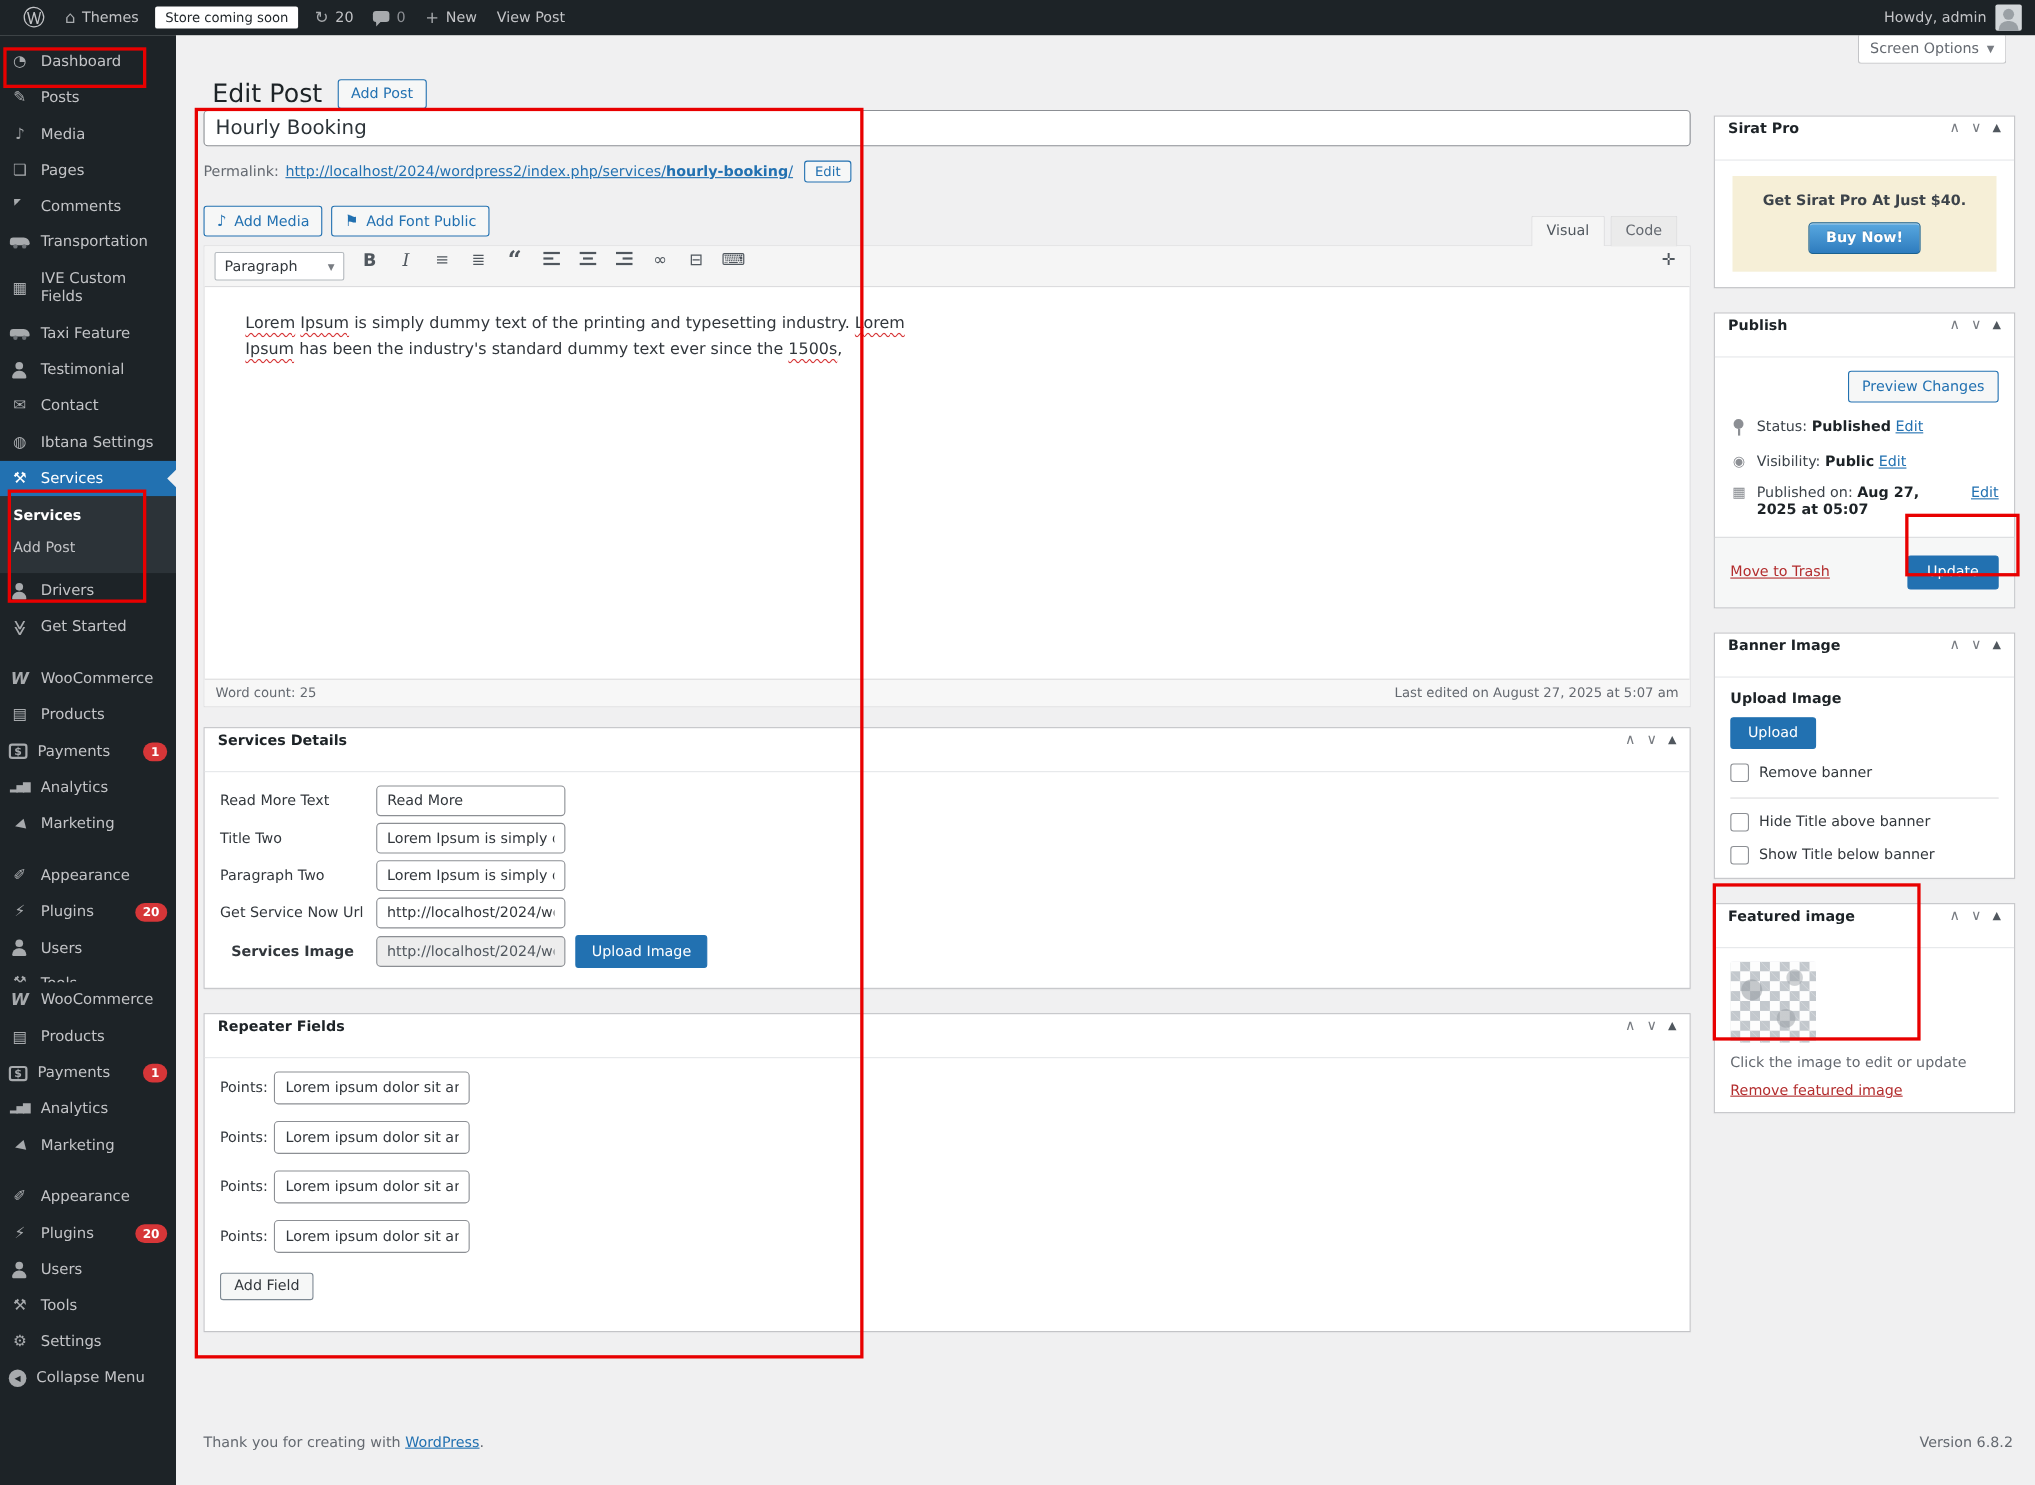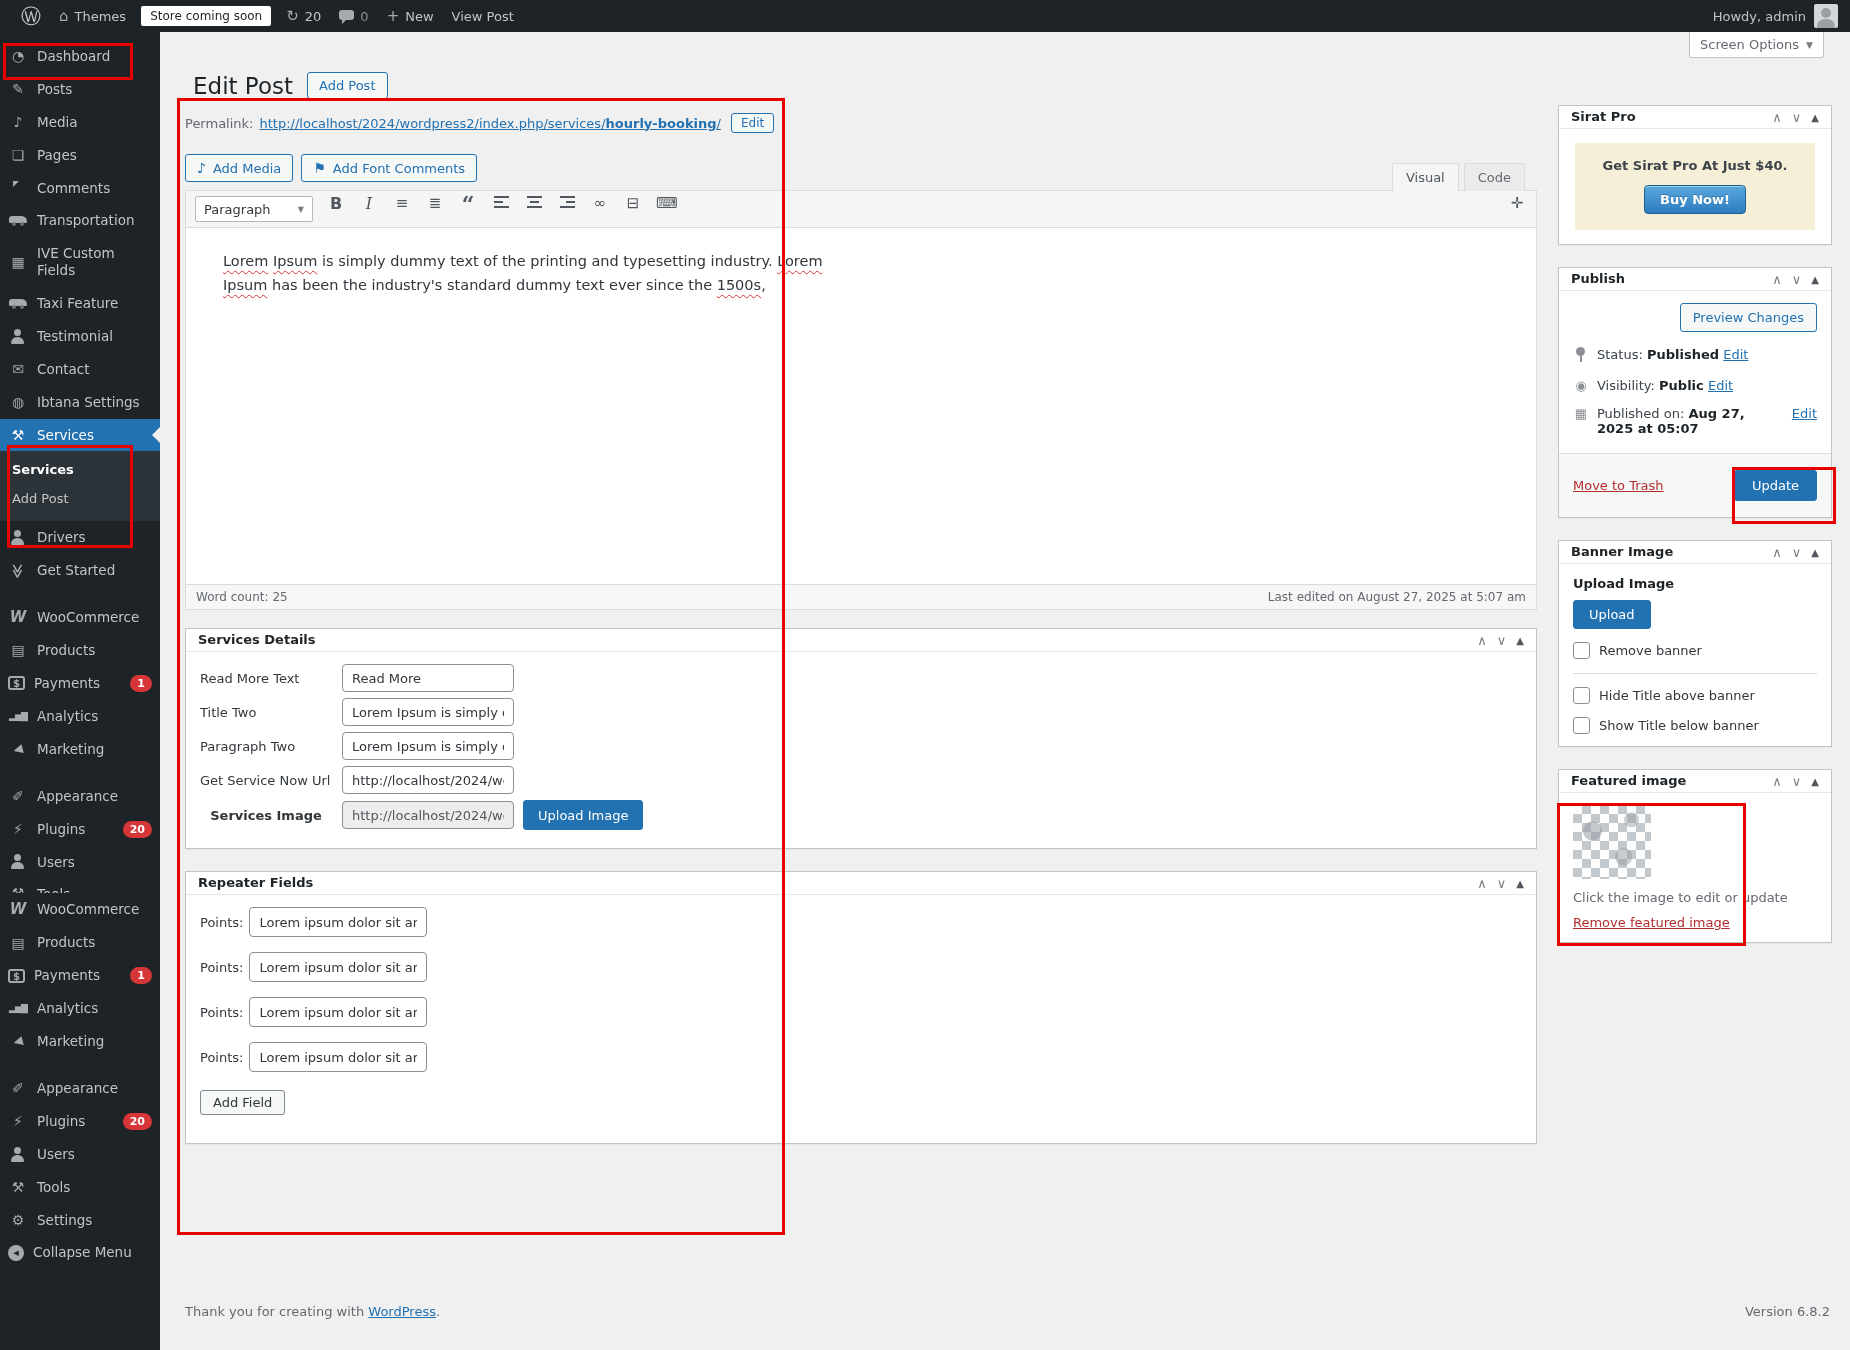--- a/index.html
+++ b/index.html
@@ -104,21 +104,21 @@
   .fullscreen{margin-left:auto}
   .ebody{height:356px;padding:22px 37px;position:relative}
   .ebody p{font-size:14.5px;line-height:1.65;color:#32373c;width:700px;white-space:pre-wrap}
   .sq{text-decoration:underline;text-decoration-style:wavy;text-decoration-color:#d63638;
     text-decoration-thickness:1px;text-underline-offset:4px}
   .estatus{display:flex;justify-content:space-between;align-items:center;background:#f7f7f7;
     border-top:1px solid #dcdcde;padding:5px 10px;font-size:12px;color:#646970}
 
   
   .postbox{background:#fff;border:1px solid #c3c4c7;box-shadow:0 1px 1px rgba(0,0,0,.04)}
-  .pb-header{display:flex;align-items:flex-end;height:23px;padding:4px 12px;border-bottom:1px solid #e5e7e9}
+  .pb-header{display:flex;align-items:flex-start;height:40px;padding:4px 12px;border-bottom:1px solid #e5e7e9}
   .pb-title{font-weight:bold;font-size:13px;color:#1d2327}
   .pb-ctrl{margin-left:auto;display:flex;align-items:center;gap:10px}
   .pb-ctrl button{background:none;border:none;color:#787c82;font-size:13px;line-height:1}
   .pb-ctrl .toggle{font-size:10px;color:#50575e}
   .pb-body{padding:12px 14px}
 
   .srow{display:flex;align-items:center;margin-bottom:6px}
   .slabel{width:142px;font-size:13px;color:#32373c;flex:none}
   .slabel.bold{font-weight:bold;text-align:center;padding-right:10px}
   .sinput{width:172px;height:28px;border:1px solid #8c8f94;border-radius:4px;padding:0 9px;font-size:13px;color:#32373c;background:#fff}
@@ -373,37 +373,38 @@
     <span class="so-arrow">▼</span>
   </div>
 
   <div class="page-heading">
     <h1>Edit Post</h1>
     <button class="addpost-btn">Add Post</button>
   </div>
 
   <div class="leftcol">
 
+    <input class="title-input" value="Hourly Booking" style="">
 
     <div class="permalink">
       <span>Permalink:</span>
       <a style="text-decoration:underline">
         <span>http://localhost/2024/wordpress2/index.php/services/</span><b>hourly-booking</b><span>/</span>
       </a>
       <button class="edit-slug-btn">Edit</button>
     </div>
 
     <div class="media-row">
       <button class="media-btn">
         <span class="bicon">♪</span>
         <span>Add Media</span>
       </button>
       <button class="media-btn">
         <span class="bicon">⚑</span>
-        <span>Add Font Comments</span>
+        <span>Add Font Public</span>
       </button>
       <div class="etabs">
         <span class="etab active">Visual</span>
         <span class="etab">Code</span>
       </div>
     </div>
 
     <div class="editor">
       <div class="etoolbar">
         <div class="fmt-select">

